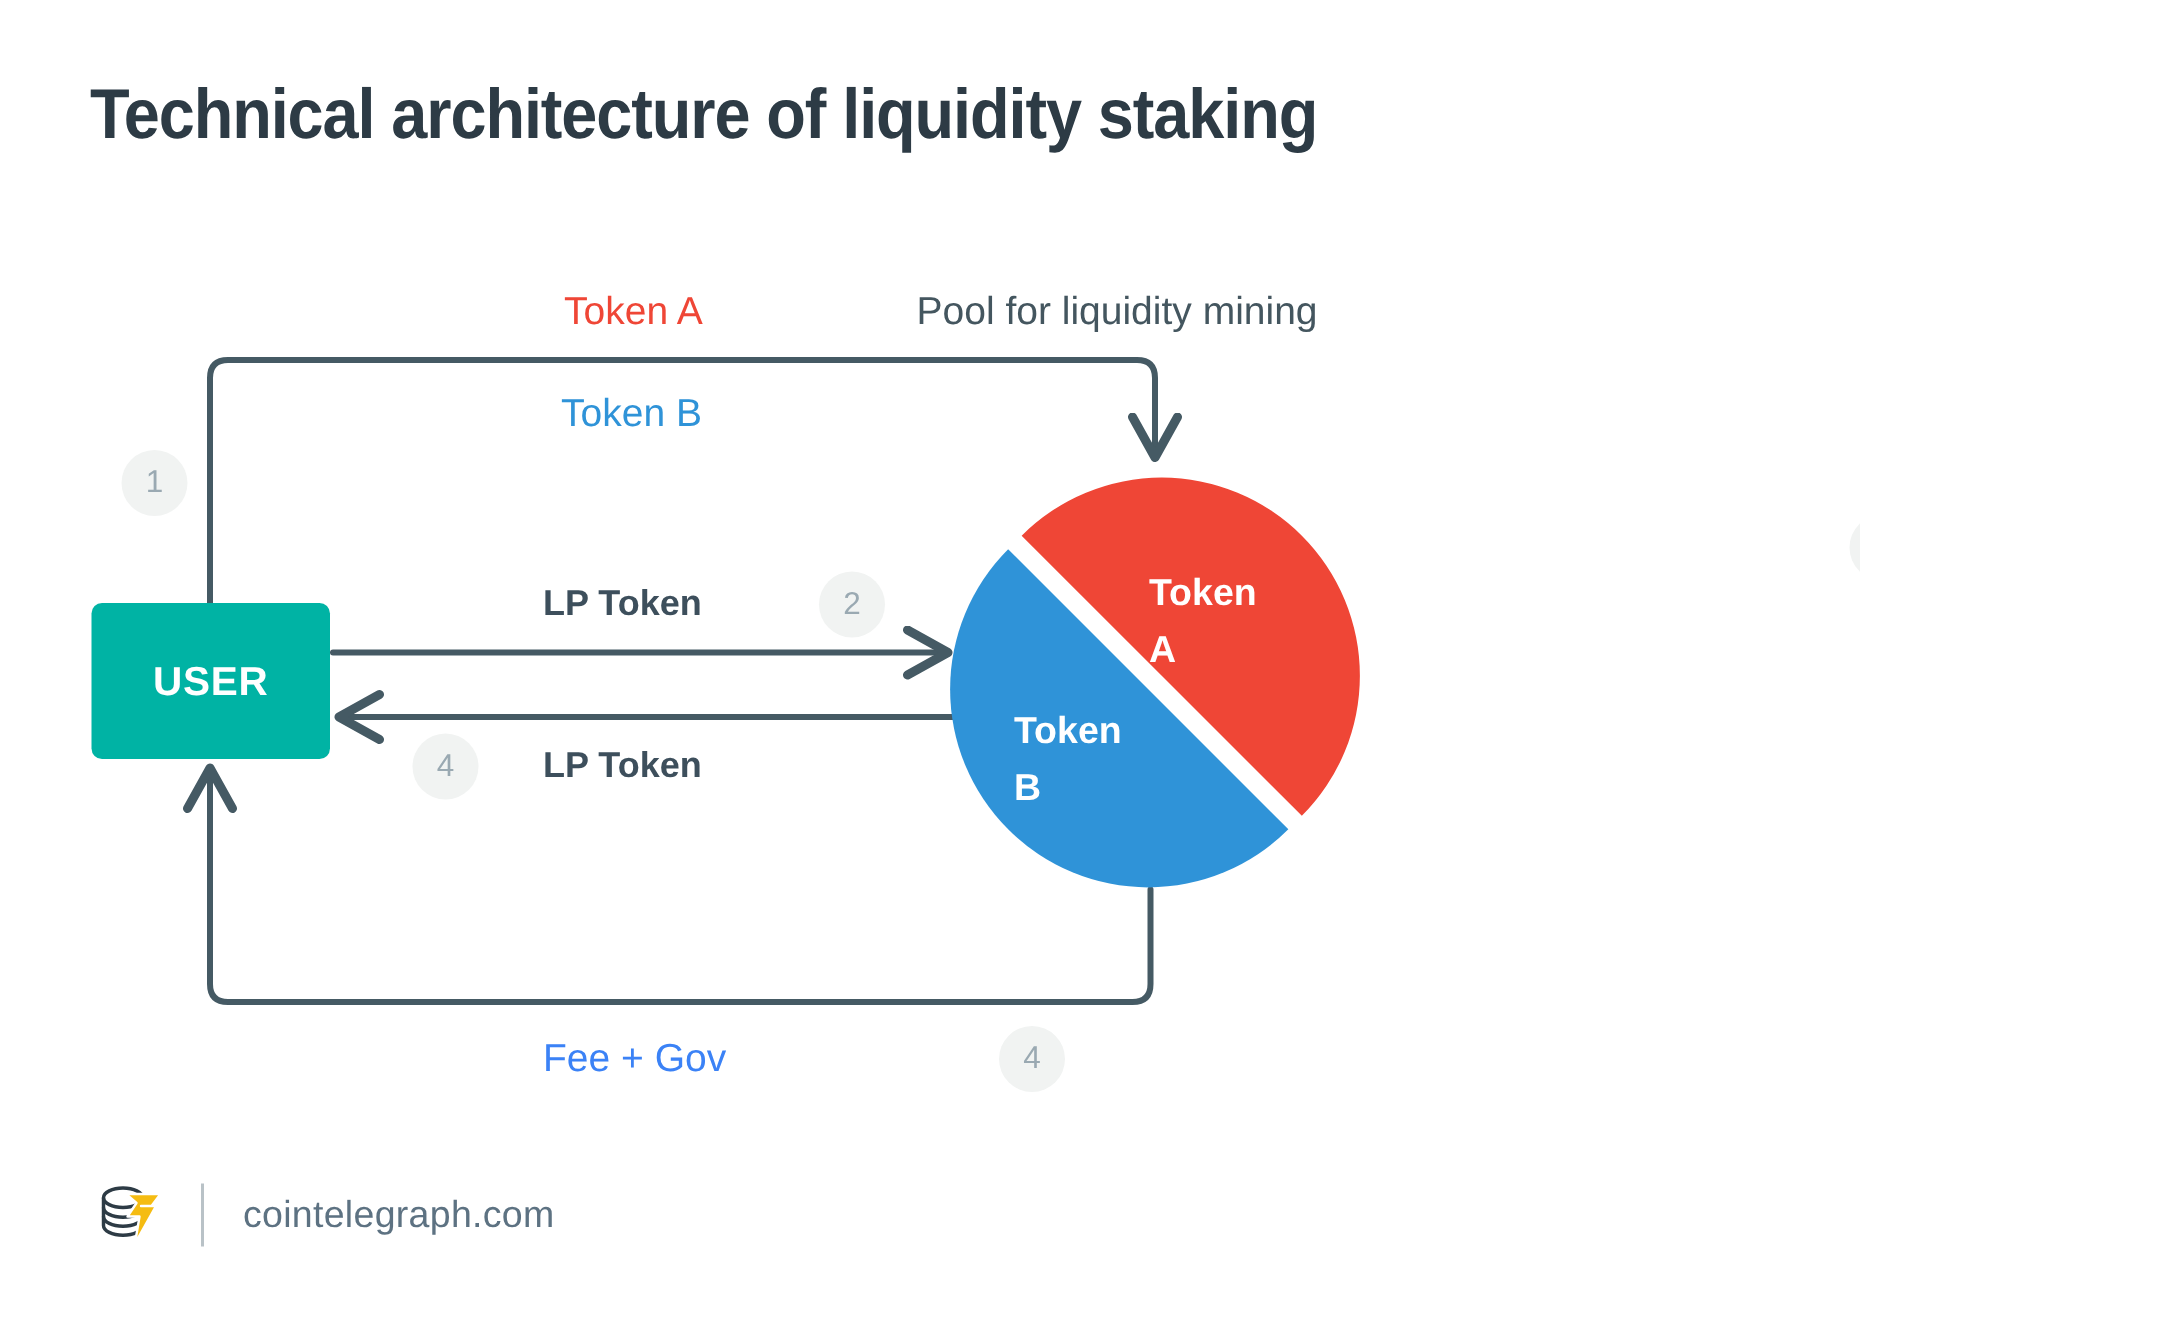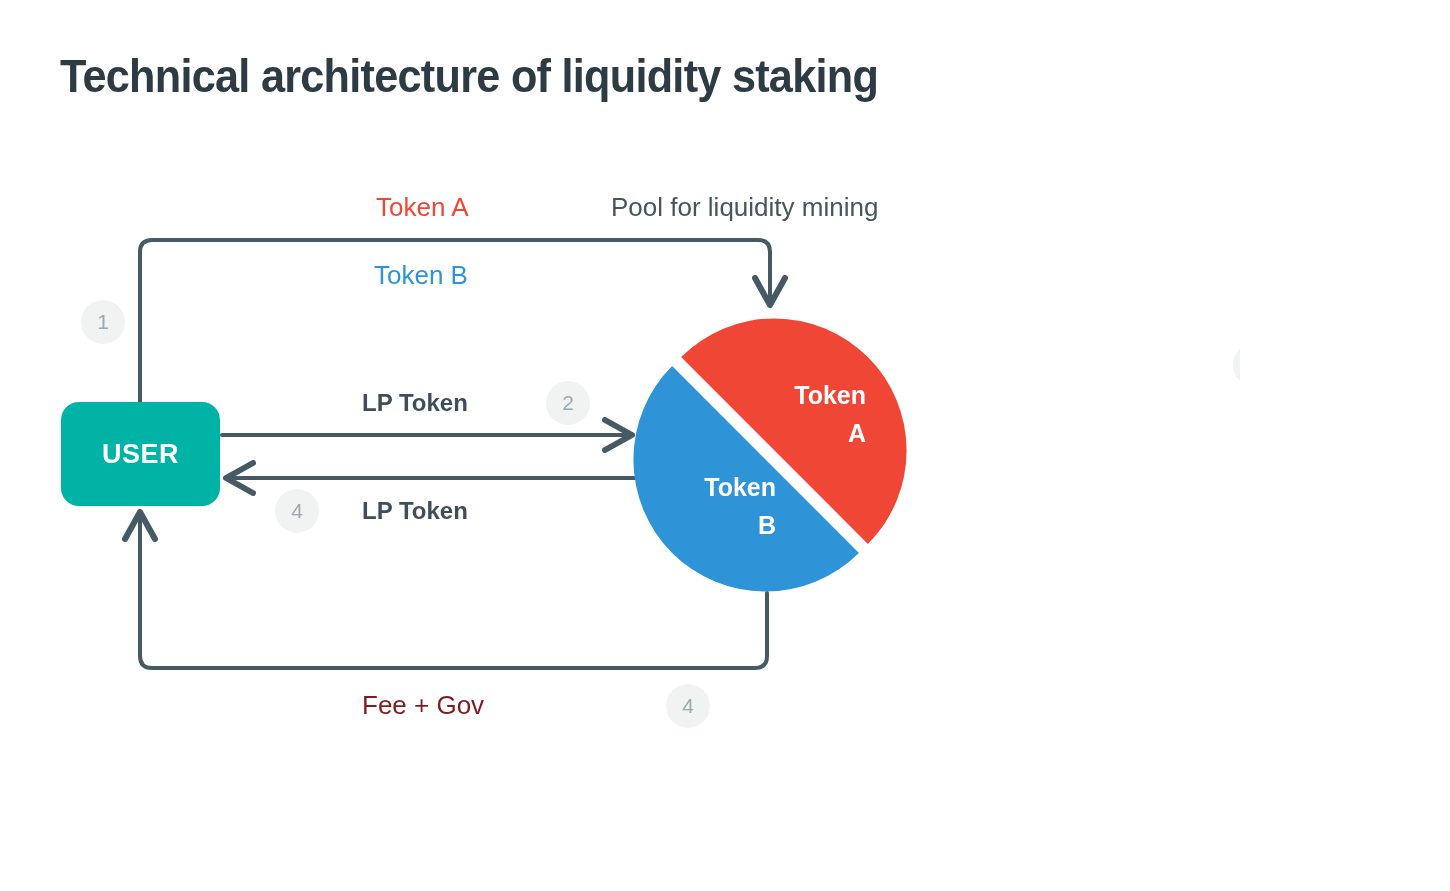--- a/index.html
+++ b/index.html
@@ -43,21 +43,21 @@
   }
 
   
   .node-box {
     position: absolute;
     display: flex;
     align-items: center;
     justify-content: center;
     color: #ffffff;
     font-weight: bold;
-    border-radius: 18px;
+    border-radius: 7px;
     box-sizing: border-box;
   }
   #user-box {
     left: 61px;
     top: 402px;
     width: 159px;
     height: 104px;
     background: #00b3a4;
     font-size: 27px;
     letter-spacing: 0.5px;
@@ -79,40 +79,40 @@
     top: 315px;
     width: 280px;
     height: 280px;
   }
   #pie-wrap svg { display: block; }
   .pie-label {
     position: absolute;
     color: #ffffff;
     font-size: 25px;
     font-weight: bold;
-    text-align: right;
+    text-align: left;
     line-height: 1.5;
     white-space: pre-line;
   }
   #pie-label-a { left: 136px; top: 62px; width: 100px; }
   #pie-label-b { left: 46px; top: 154px; width: 100px; }
 
   
   .flow-label {
     position: absolute;
     color: #3d4f5c;
     white-space: nowrap;
   }
   .flow-label.bold { font-weight: bold; }
   .lbl-token-a { left: 376px; top: 192px; font-size: 26px; color: #ef4636; }
   .lbl-token-b { left: 374px; top: 260px; font-size: 26px; color: #2f93d8; }
   .lbl-pool    { left: 611px; top: 192px; font-size: 26px; color: #44565f; text-align: center; }
   .lbl-lp-1    { left: 362px; top: 389px; font-size: 24px; }
   .lbl-lp-2    { left: 362px; top: 497px; font-size: 24px; }
-  .lbl-fee     { left: 362px; top: 690px; font-size: 26px; color: #7f1d1d; }
+  .lbl-fee     { left: 362px; top: 690px; font-size: 26px; color: #3b82f6; }
 
   
   .step-badge {
     position: absolute;
     width: 44px;
     height: 44px;
     border-radius: 50%;
     background: #f1f3f2;
     color: #9aa9b2;
     font-size: 21px;
@@ -195,14 +195,29 @@
   <div class="flow-label bold lbl-lp-1">LP Token</div>
   <div class="flow-label bold lbl-lp-2">LP Token</div>
   <div class="flow-label lbl-fee">Fee + Gov</div>
 
   <div id="step-1" class="step-badge">1</div>
   <div id="step-2" class="step-badge">2</div>
   <div id="step-3" class="step-badge">3</div>
   <div id="step-4a" class="step-badge">4</div>
   <div id="step-4b" class="step-badge">4</div>
 
+  <div id="footer">
+    <span id="footer-logo">
+      <svg width="52" height="52" viewBox="0 0 52 52" xmlns="http://www.w3.org/2000/svg">
+        <g fill="none" stroke="#2d3b45" stroke-width="2.3">
+          <ellipse cx="22" cy="14.5" rx="13" ry="6.5"></ellipse>
+          <path d="M9,14.5 L9,33 C9,36.6 14.8,39.5 22,39.5 C29.2,39.5 35,36.6 35,33 L35,14.5"></path>
+          <path d="M9,21 C9,24.6 14.8,27.5 22,27.5 C29.2,27.5 35,24.6 35,21"></path>
+          <path d="M9,27 C9,30.6 14.8,33.5 22,33.5 C29.2,33.5 35,30.6 35,27"></path>
+        </g>
+        <path d="M24,12 L47,12 L41,20 L34,20 L44,20 L30,45 L33,27 L25,27 L31,18 Z" fill="#f5bc12" stroke="#ffffff" stroke-width="1.6" stroke-linejoin="round"></path>
+      </svg>
+    </span>
+    <span id="footer-divider"></span>
+    <span id="footer-text">cointelegraph.com</span>
+  </div>
 
 </div>
 
 </body></html>

